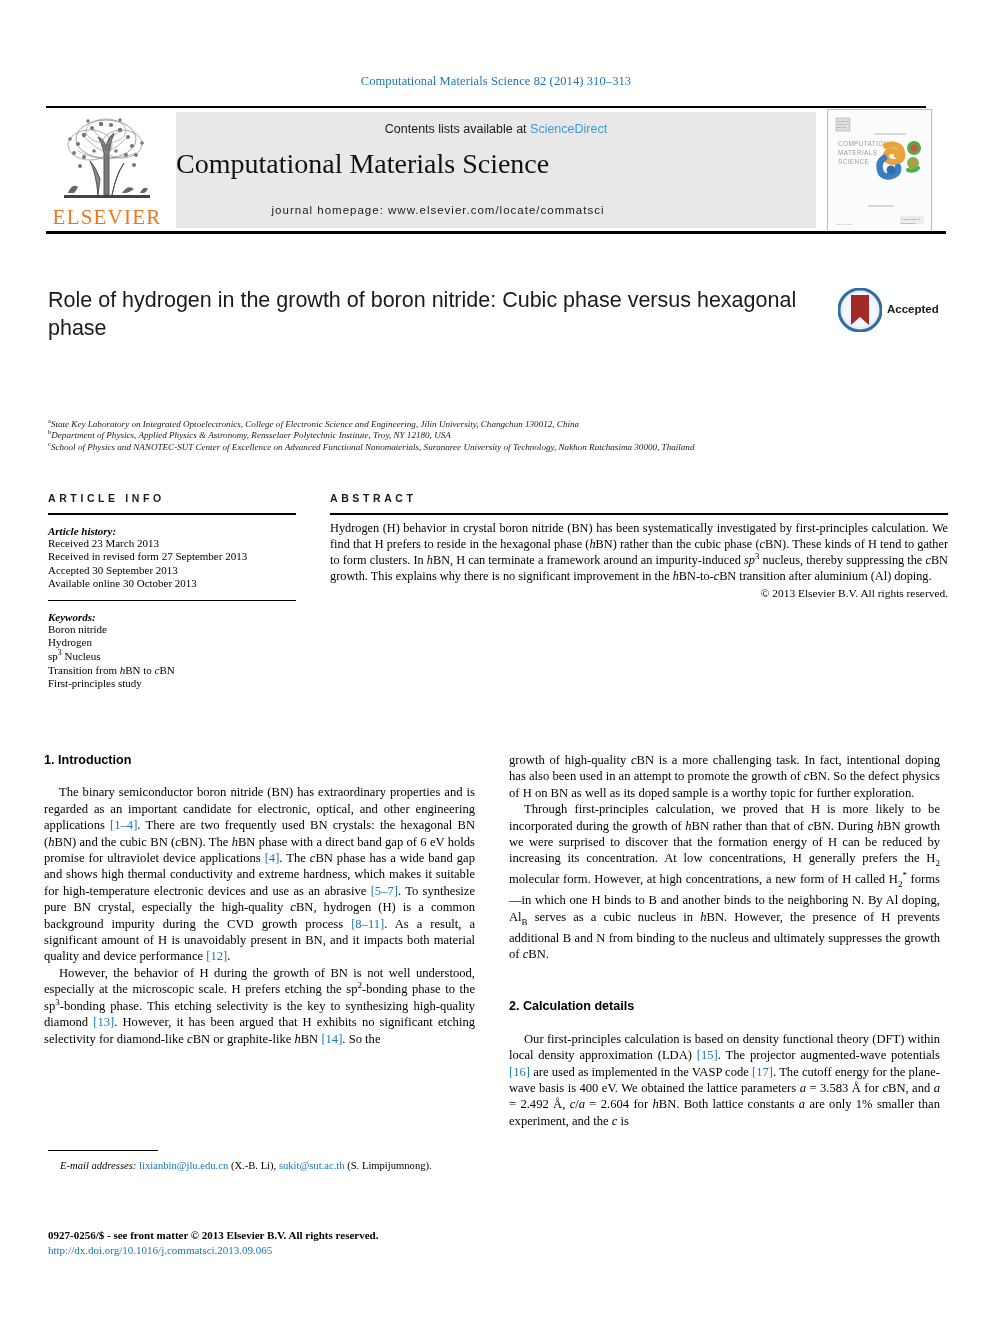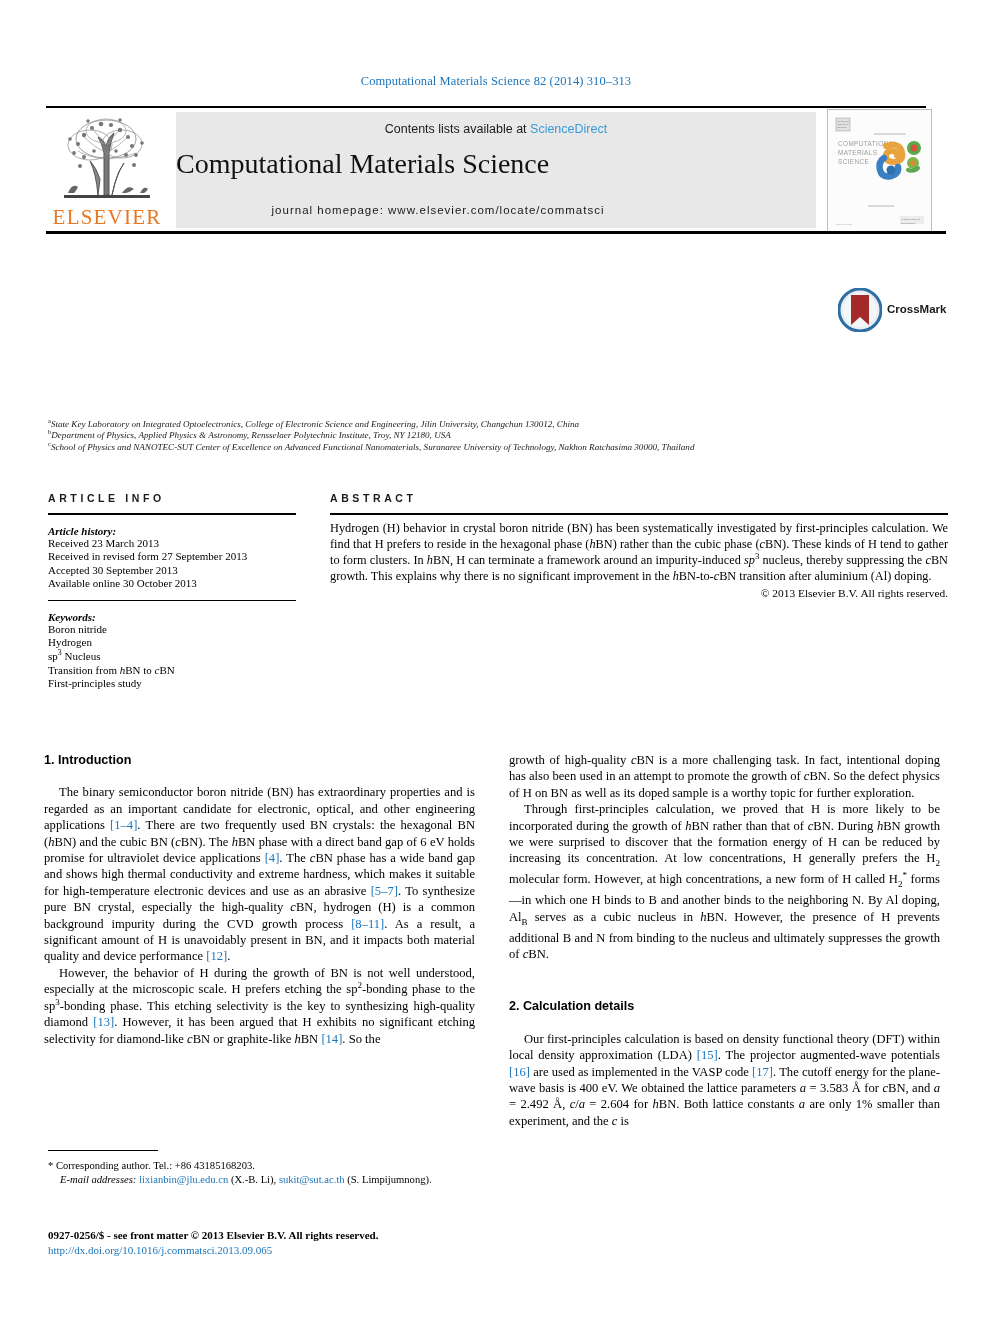--- a/index.html
+++ b/index.html
@@ -420,28 +420,29 @@
         <g fill="#777" font-family="Liberation Sans, sans-serif" font-size="2.3">
           <text x="73" y="110">Available online at</text>
           <text x="73" y="113.5">ScienceDirect</text>
         </g>
       </svg>
     </div>
 
     <div class="masthead-rule-bottom"></div>
   </div>
 
+  <div class="title">Role of hydrogen in the growth of boron nitride: Cubic phase versus hexagonal phase</div>
 
   <div class="crossmark">
     <svg class="crossmark-badge" viewBox="0 0 44 44">
       <circle cx="22" cy="22" r="21" fill="#e9eef3" stroke="#2f6ea5" stroke-width="3"></circle>
       <circle cx="22" cy="22" r="17" fill="#f4f7fa"></circle>
       <path d="M13 7 L31 7 L31 37 L22 29 L13 37 Z" fill="#a42a2a"></path>
     </svg>
-    <div class="crossmark-label">CrossMark</div>
+    <div class="crossmark-label">Accepted</div>
   </div>
 
 
   <div class="affiliations">
     <div><sup>a</sup><span>State Key Laboratory on Integrated Optoelectronics, College of Electronic Science and Engineering, Jilin University, Changchun 130012, China</span></div>
     <div><sup>b</sup><span>Department of Physics, Applied Physics &amp; Astronomy, Rensselaer Polytechnic Institute, Troy, NY 12180, USA</span></div>
     <div><sup>c</sup><span>School of Physics and NANOTEC-SUT Center of Excellence on Advanced Functional Nanomaterials, Suranaree University of Technology, Nakhon Ratchasima 30000, Thailand</span></div>
   </div>
 
   <div class="infobox">
@@ -478,21 +479,20 @@
 
   <div class="col right">
     <p class="para" style="text-indent:0">growth of high-quality <i>c</i>BN is a more challenging task. In fact, intentional doping has also been used in an attempt to promote the growth of <i>c</i>BN. So the defect physics of H on BN as well as its doped sample is a worthy topic for further exploration.</p>
     <p class="para">Through first-principles calculation, we proved that H is more likely to be incorporated during the growth of <i>h</i>BN rather than that of <i>c</i>BN. During <i>h</i>BN growth we were surprised to discover that the formation energy of H can be reduced by increasing its concentration. At low concentrations, H generally prefers the H<sub>2</sub> molecular form. However, at high concentrations, a new form of H called H<sub>2</sub><sup class="num">*</sup> forms—in which one H binds to B and another binds to the neighboring N. By Al doping, Al<sub>B</sub> serves as a cubic nucleus in <i>h</i>BN. However, the presence of H prevents additional B and N from binding to the nucleus and ultimately suppresses the growth of <i>c</i>BN.</p>
     <div class="body-head spaced">2. Calculation details</div>
     <p class="para">Our first-principles calculation is based on density functional theory (DFT) within local density approximation (LDA) <span class="ref">[15]</span>. The projector augmented-wave potentials <span class="ref">[16]</span> are used as implemented in the VASP code <span class="ref">[17]</span>. The cutoff energy for the plane-wave basis is 400 eV. We obtained the lattice parameters <i>a</i> = 3.583 Å for <i>c</i>BN, and <i>a</i> = 2.492 Å, <i>c</i>/<i>a</i> = 2.604 for <i>h</i>BN. Both lattice constants <i>a</i> are only 1% smaller than experiment, and the <i>c</i> is</p>
   </div>
 
   <div class="footnote">
     <div class="footnote-rule"></div>
-    <div>* Corresponding author. Tel.: +86 43185168203.</div>
     <div style="text-indent:12px"><span class="ital">E-mail addresses:</span> <span class="lnk">lixianbin@jlu.edu.cn</span> (X.-B. Li), <span class="lnk">sukit@sut.ac.th</span> (S. Limpijumnong).</div>
   </div>
 
   <div class="page-footer">
     <div class="issn">0927-0256/$ - see front matter © 2013 Elsevier B.V. All rights reserved.</div>
     <div class="doi">http://dx.doi.org/10.1016/j.commatsci.2013.09.065</div>
   </div>
 
 </div>
 

